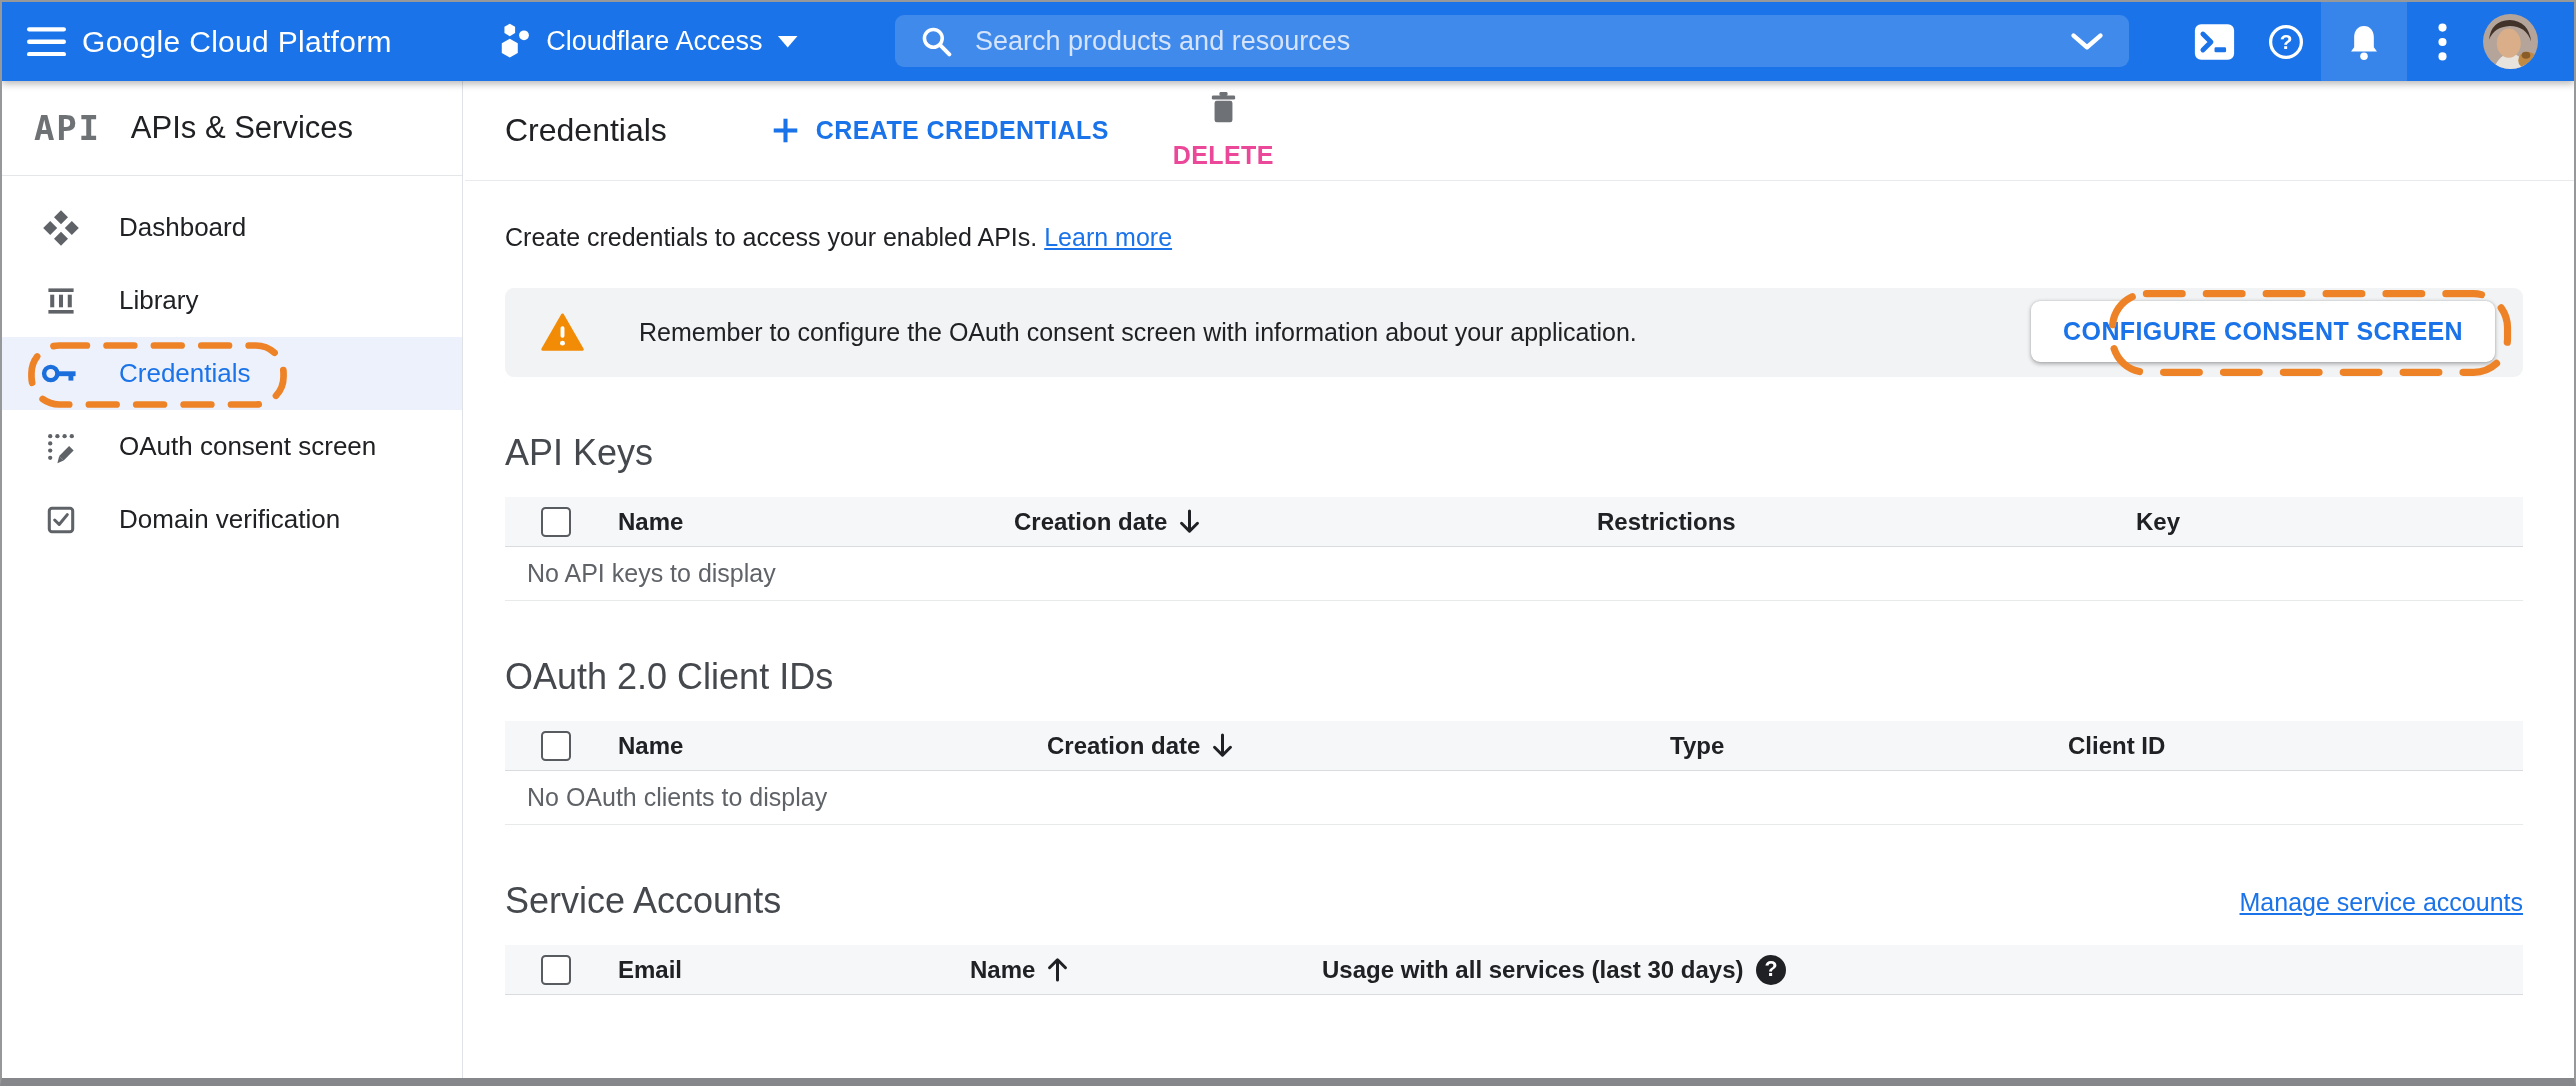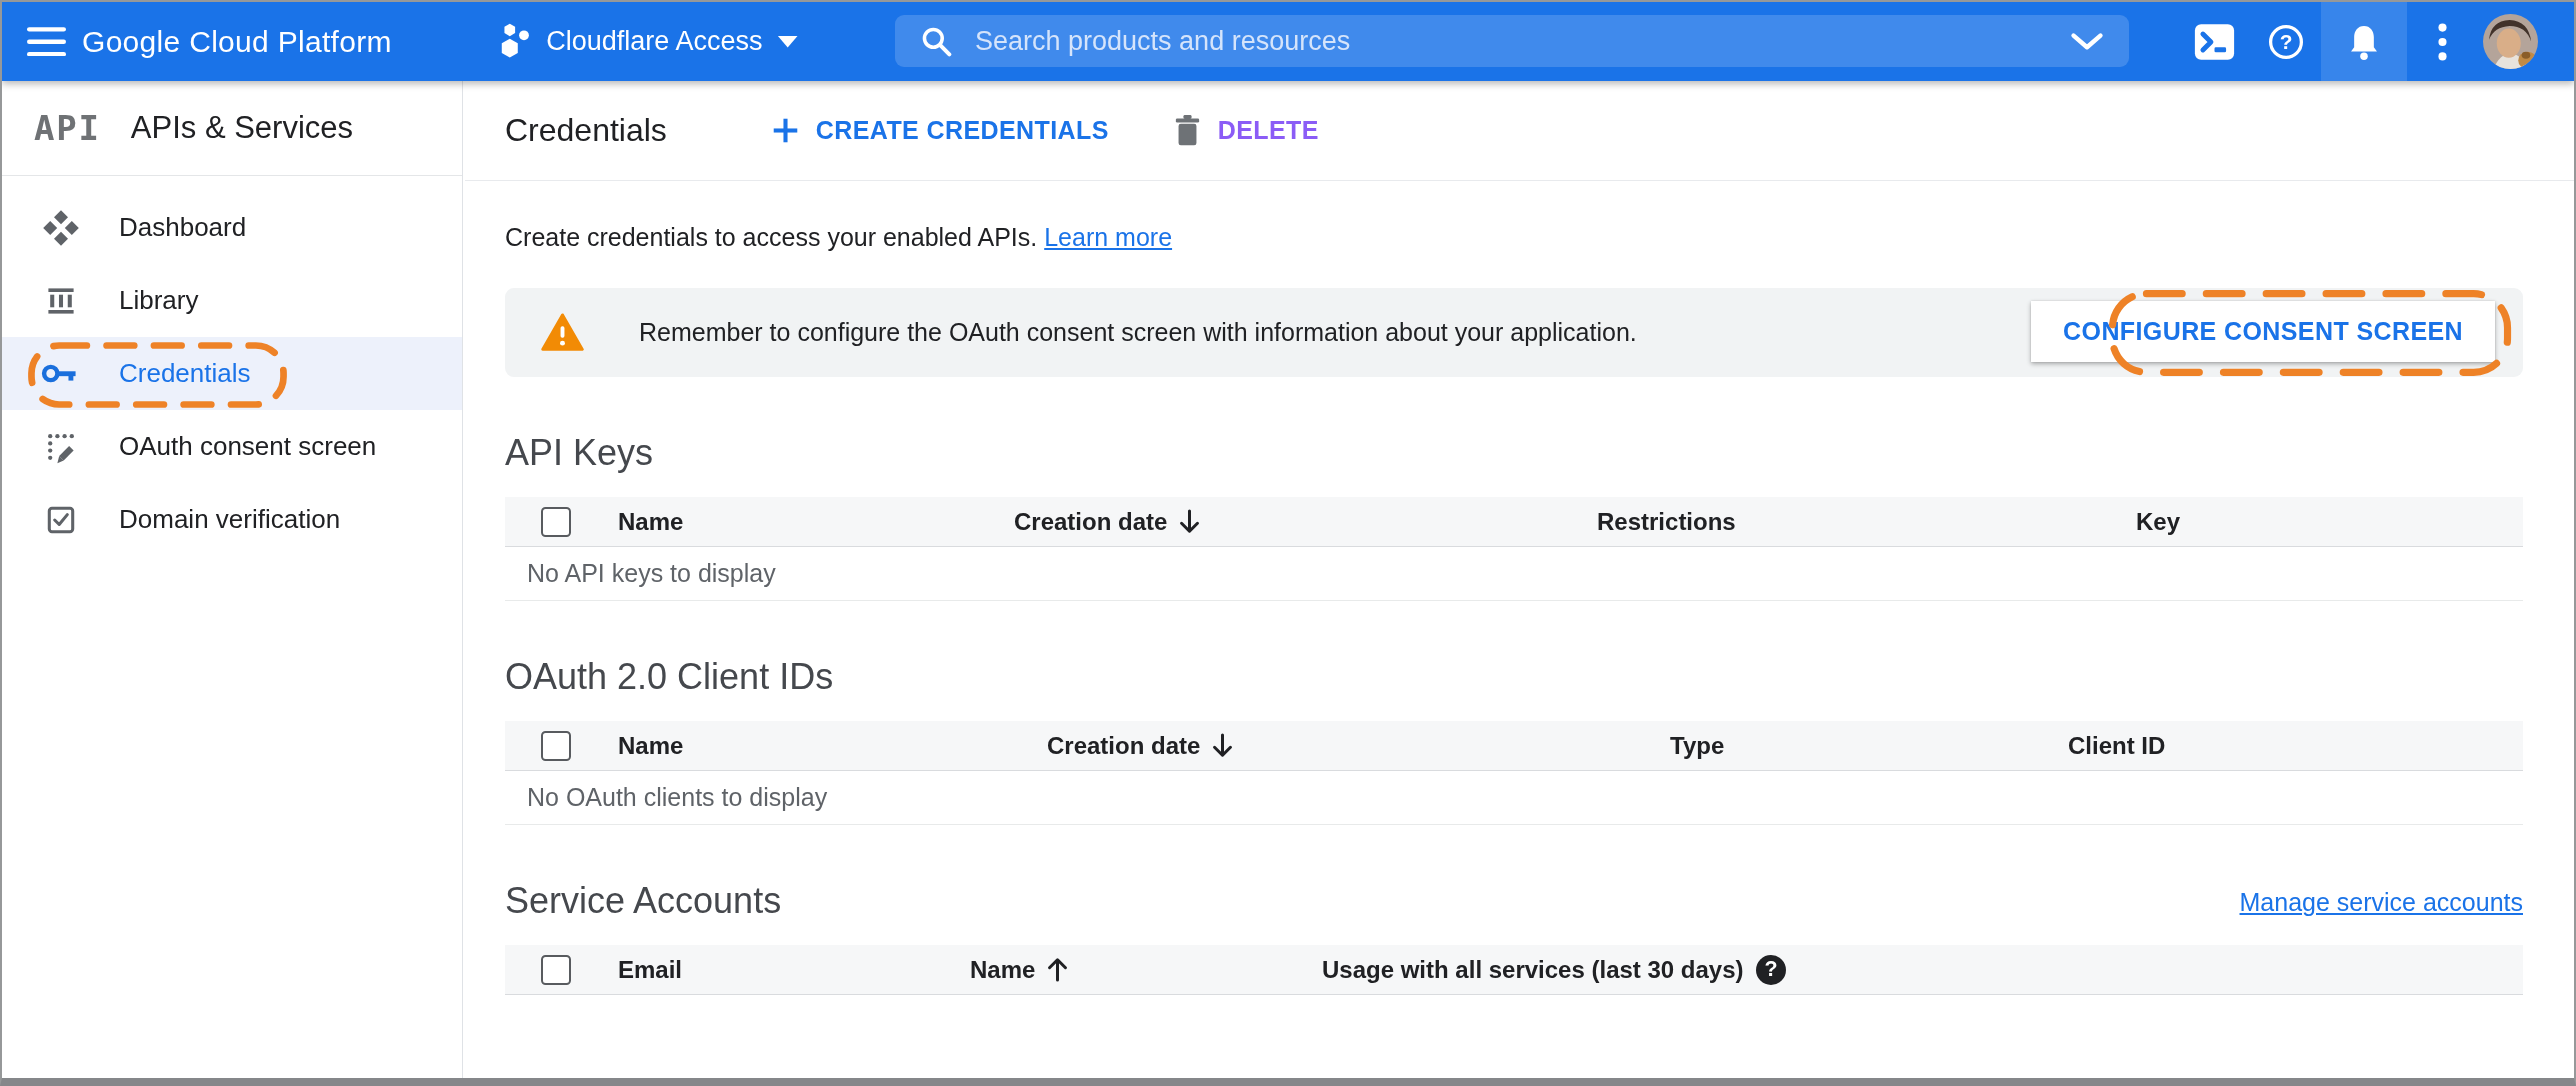--- a/index.html
+++ b/index.html
@@ -94,35 +94,35 @@
     display: flex; align-items: center; padding-left: 40px;
   }
   .page-title { font-size: 32px; font-weight: 400; color: #202124; }
   .tb-btn {
     background: transparent; border: none; cursor: pointer;
     display: flex; align-items: center; gap: 16px;
     font-family: "Liberation Sans", sans-serif;
     font-size: 25px; font-weight: 700; letter-spacing: 0.4px; white-space: nowrap;
   }
   .tb-create { margin-left: 104px; color: #1a73e8; }
-  .tb-delete { margin-left: 64px; color: #8b5cf6; }
+  .tb-delete { margin-left: 64px; color: #ec4899; flex-direction: column; }
 
   .content { padding: 0 51px 36px 40px; }
   .intro { margin-top: 38px; font-size: 25px; color: #202124; line-height: 36px; }
   .intro a { color: #1a73e8; text-decoration: underline; cursor: pointer; }
 
   .banner {
     position: relative; margin-top: 33px; height: 89px;
     background: #f1f3f4; border-radius: 9px;
     display: flex; align-items: center; padding-left: 36px;
   }
   .banner-msg { margin-left: 55px; font-size: 25px; color: #202124; }
   .banner-btn {
     position: absolute; right: 28px; top: 13.4px; height: 61px; padding: 0 32px;
-    background: #fff; border: none; border-radius: 0; cursor: pointer;
+    background: #fff; border: none; border-radius: 9px; cursor: pointer;
     color: #1a73e8; font-family: "Liberation Sans", sans-serif;
     font-size: 25px; font-weight: 700; letter-spacing: 0.4px; white-space: nowrap;
     box-shadow: 0 1.8px 4.5px rgba(0,0,0,0.3), 0 0 1.8px rgba(0,0,0,0.12);
   }
   .annot-banner { position: absolute; right: 10.7px; top: 0.9px; pointer-events: none; }
 
   .section { margin-top: 55px; }
   .sec-title { font-size: 36px; font-weight: 400; color: #45484d; line-height: 41px; margin-bottom: 24px; }
   .sec-head-row { display: flex; justify-content: space-between; align-items: flex-end; margin-bottom: 24px; }
   .sec-head-row .sec-title { margin-bottom: 0; }

